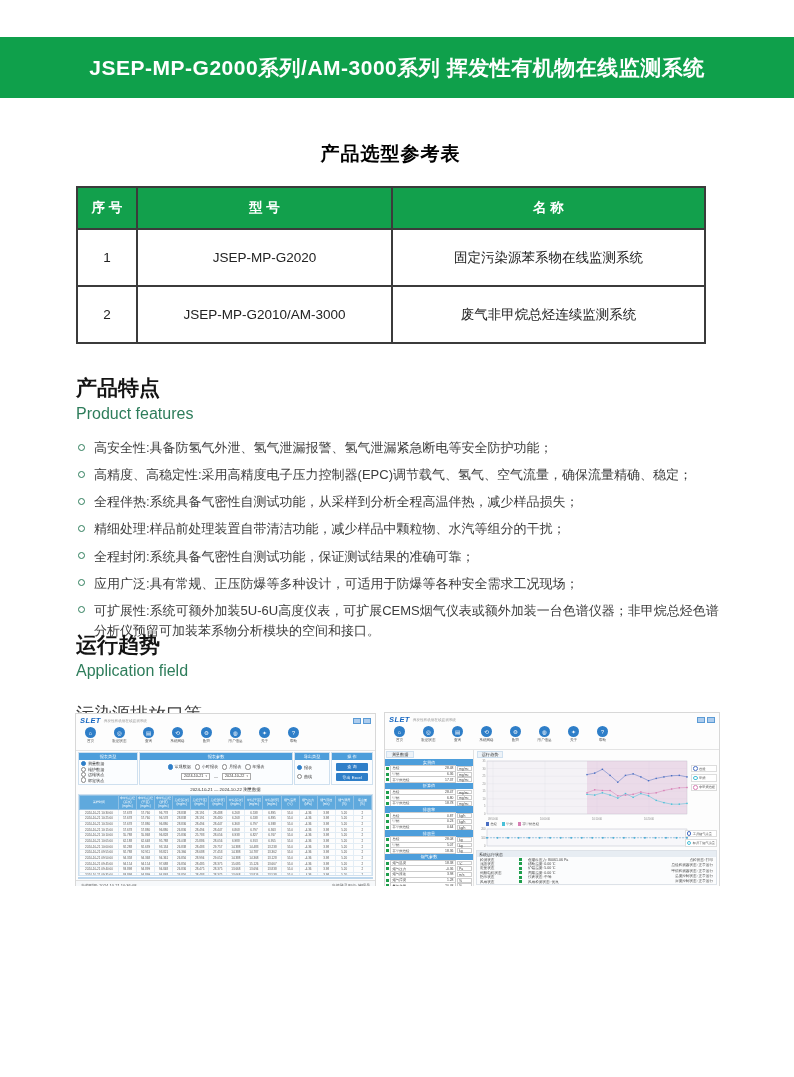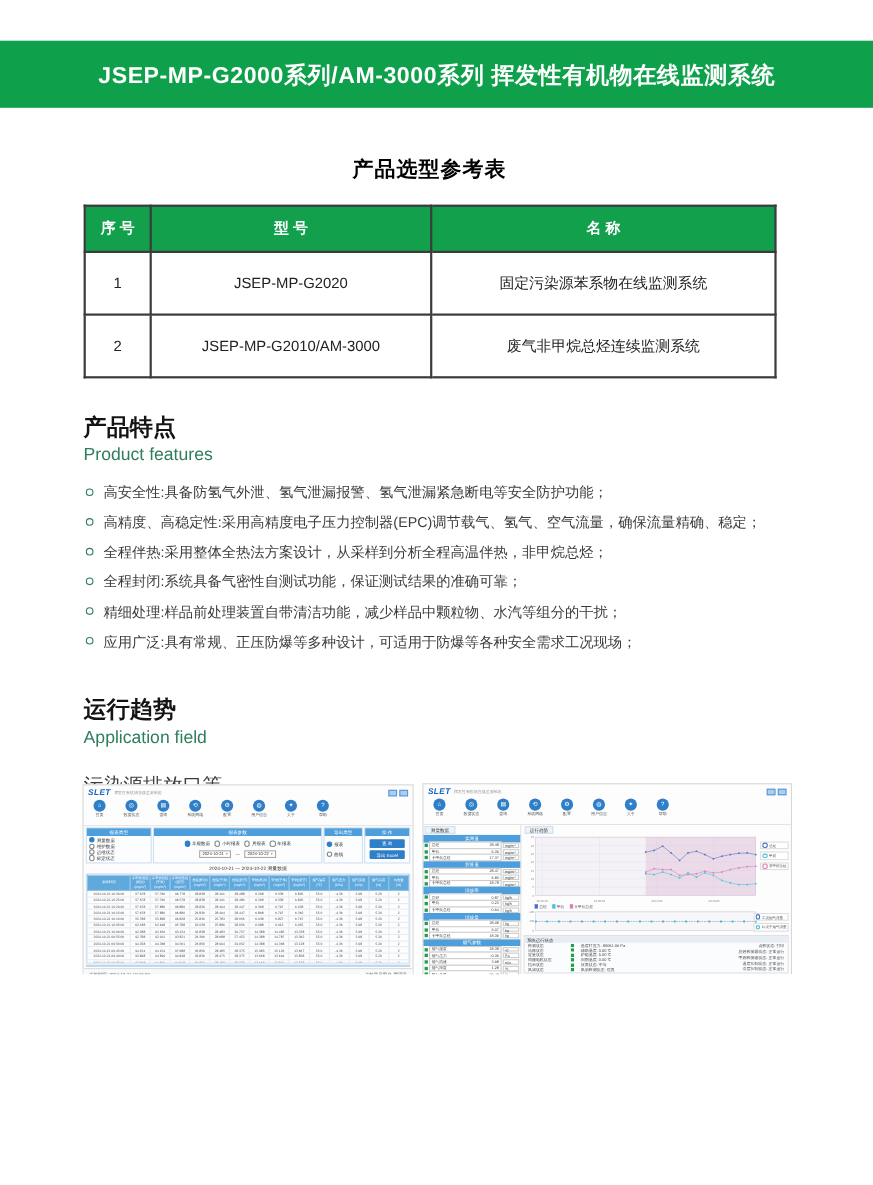--- a/index.html
+++ b/index.html
@@ -141,24 +141,25 @@
         </tr>
       </tbody>
   </table>
 
   <div class="features">
     <div class="sec-title">产品特点</div>
     <div class="sec-sub">Product features</div>
     <ul class="bullets">
         <li><span class="b-marker"></span><span>高安全性:具备防氢气外泄、氢气泄漏报警、氢气泄漏紧急断电等安全防护功能；</span></li>
         <li><span class="b-marker"></span><span>高精度、高稳定性:采用高精度电子压力控制器(EPC)调节载气、氢气、空气流量，确保流量精确、稳定；</span></li>
-        <li><span class="b-marker"></span><span>全程伴热:采用整体全热法方案设计，从采样到分析全程高温伴热，非甲烷总烃；</span></li>
+        <li><span class="b-marker"></span><span>全程伴热:系统具备气密性自测试功能，从采样到分析全程高温伴热，减少样品损失；</span></li>
+        <li><span class="b-marker"></span><span>精细处理:样品前处理装置自带清洁功能，减少样品中颗粒物、水汽等组分的干扰；</span></li>
         <li><span class="b-marker"></span><span>全程封闭:系统具备气密性自测试功能，保证测试结果的准确可靠；</span></li>
-        <li><span class="b-marker"></span><span>精细处理:样品前处理装置自带清洁功能，减少样品中颗粒物、水汽等组分的干扰；</span></li>
         <li><span class="b-marker"></span><span>应用广泛:具有常规、正压防爆等多种设计，可适用于防爆等各种安全需求工况现场；</span></li>
+        <li><span class="b-marker"></span><span>可扩展性:系统可额外加装5U-6U高度仪表，可扩展CEMS烟气仪表或额外加装一台色谱仪器；非甲烷总烃色谱分析仪预留可加装苯系物分析模块的空间和接口。</span></li>
       </ul>
   </div>
 
   <div class="application">
     <div class="sec-title">运行趋势</div>
     <div class="sec-sub">Application field</div>
     <div class="app-text">污染源排放口等。</div>
   </div>
 
   <div class="shot shot-left">

